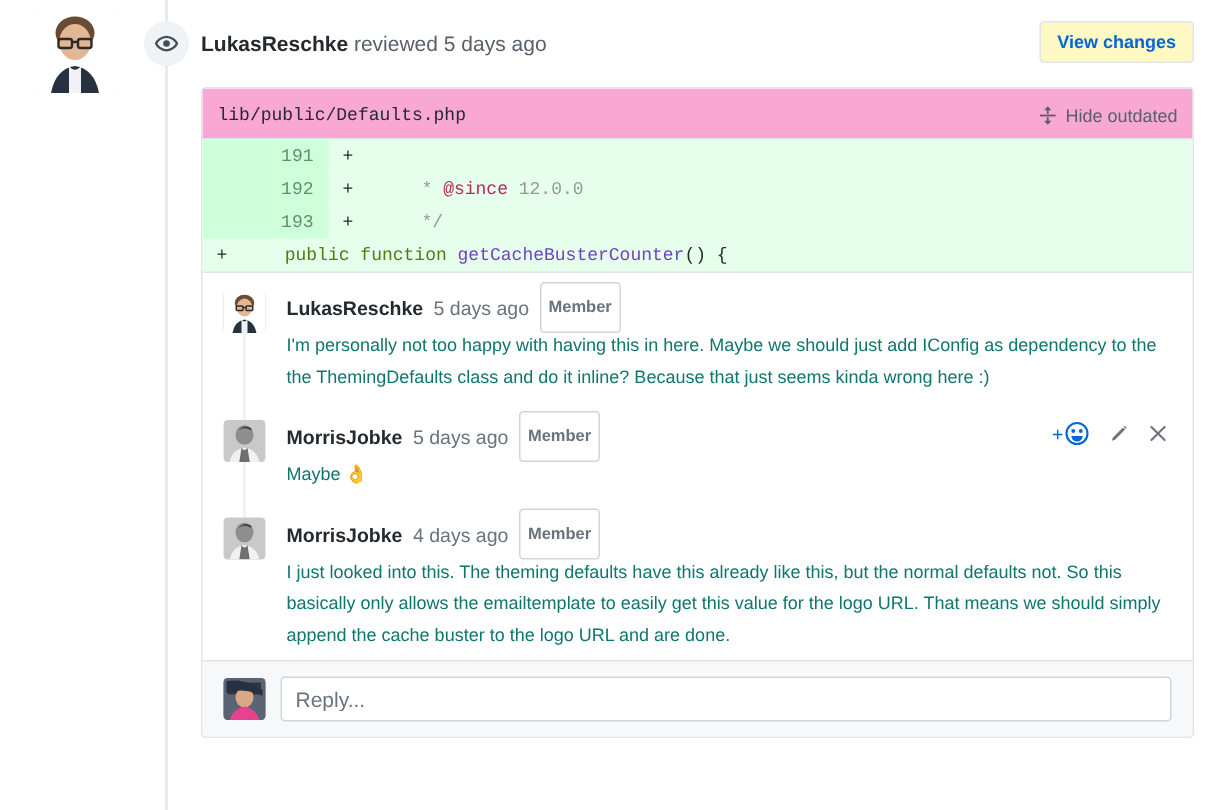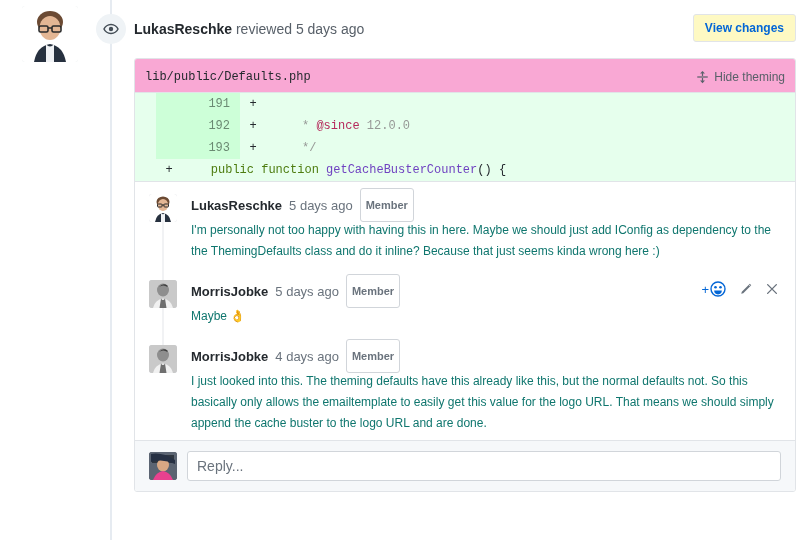--- a/index.html
+++ b/index.html
@@ -63,21 +63,21 @@
     font-family: "Liberation Mono", monospace;
     font-size: 12px; color: #24292e; flex: 1;
   }
   .hide-outdated {
     display: flex; align-items: center; gap: 5px;
     font-size: 12px; color: #586069; cursor: pointer;
   }
 
   
   .diff { background: #e6ffed; border-bottom: 1px solid #e1e4e8; }
-  .diff-row { display: flex; height: 22px; align-items: center; padding-left: 21px; }
+  .diff-row { display: flex; height: 22px; align-items: center; }
   .ln {
     width: 84px; flex: none; text-align: right; padding-right: 10px;
     background: #cdffd8; color: #6a8a72;
     font-family: "Liberation Mono", monospace; font-size: 12px;
     height: 22px; line-height: 22px;
   }
   .sign {
     width: 26px; flex: none; text-align: center;
     font-family: "Liberation Mono", monospace; font-size: 12px;
     color: #24292e; height: 22px; line-height: 22px;
@@ -180,21 +180,21 @@
     <div class="file-head">
       <span class="file-path">lib/public/Defaults.php</span>
       <span class="hide-outdated">
         <svg width="13" height="14" viewBox="0 0 14 16">
           <path d="M7 1 L4.2 4 H9.8 Z" fill="#586069"></path>
           <path d="M7 15 L4.2 12 H9.8 Z" fill="#586069"></path>
           <rect x="1" y="7.3" width="12" height="1.4" fill="#586069"></rect>
           <rect x="6.3" y="3.6" width="1.4" height="3.2" fill="#586069"></rect>
           <rect x="6.3" y="9.2" width="1.4" height="3.2" fill="#586069"></rect>
         </svg>
-        <span>Hide theming</span>
+        <span>Hide outdated</span>
       </span>
     </div>
 
     <div class="diff" id="diff-body">
         <div class="diff-row">
           <div class="ln">191</div>
           <div class="sign">+</div>
         </div>
         <div class="diff-row">
           <div class="ln">192</div>

